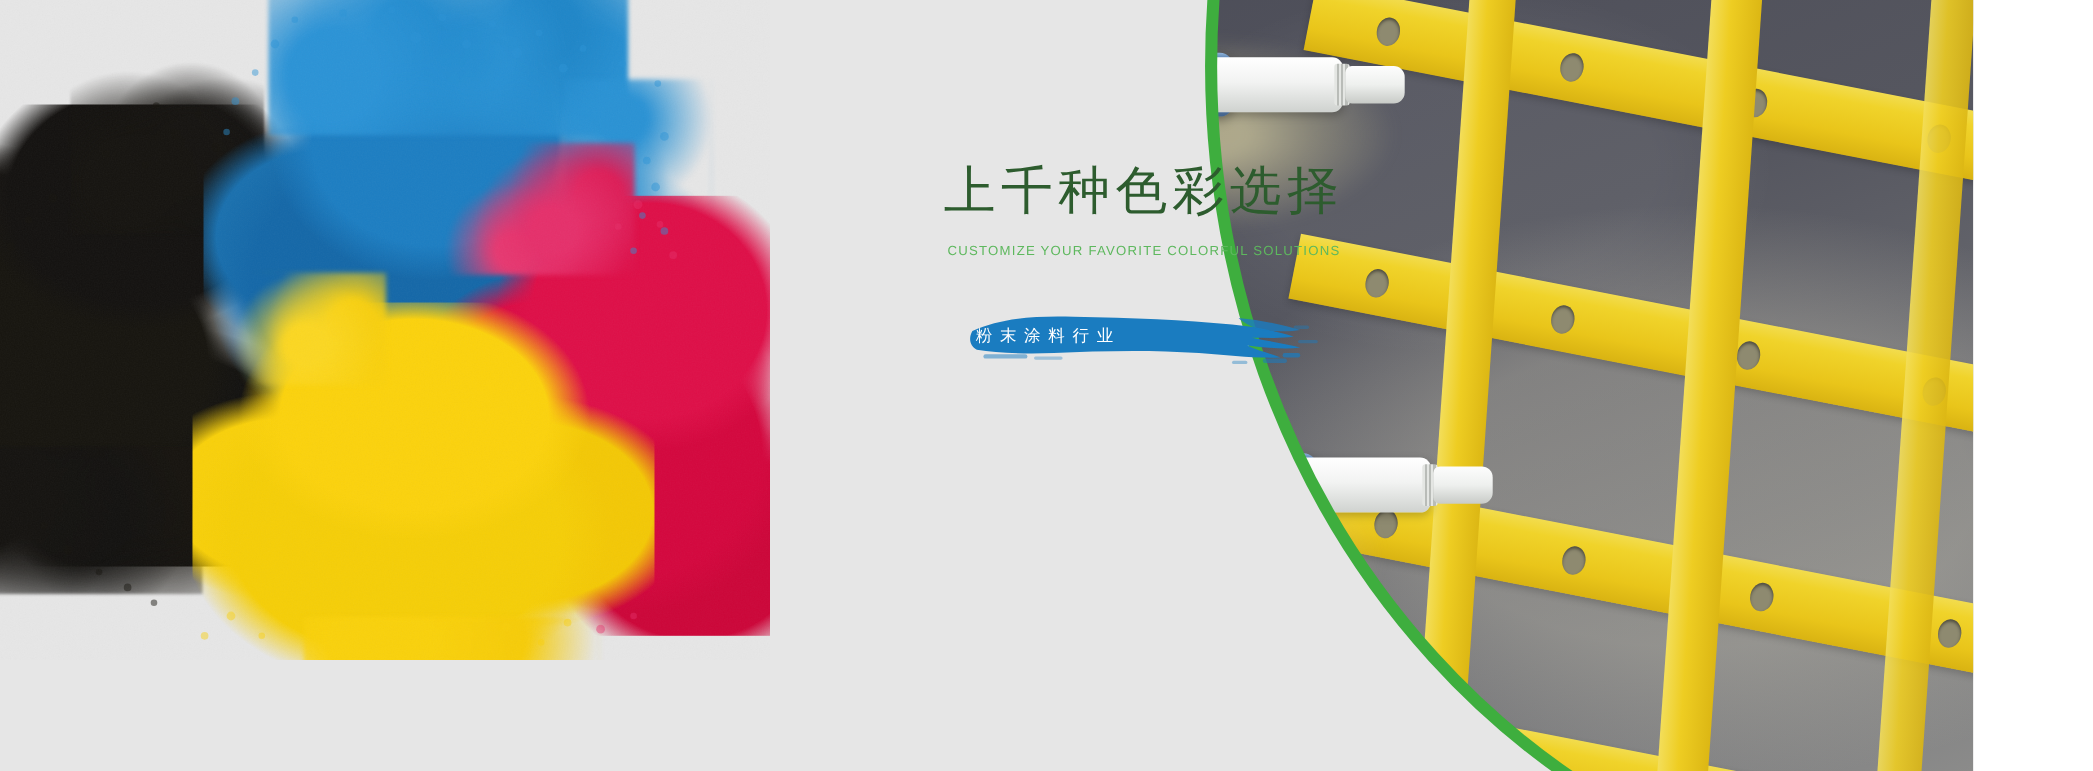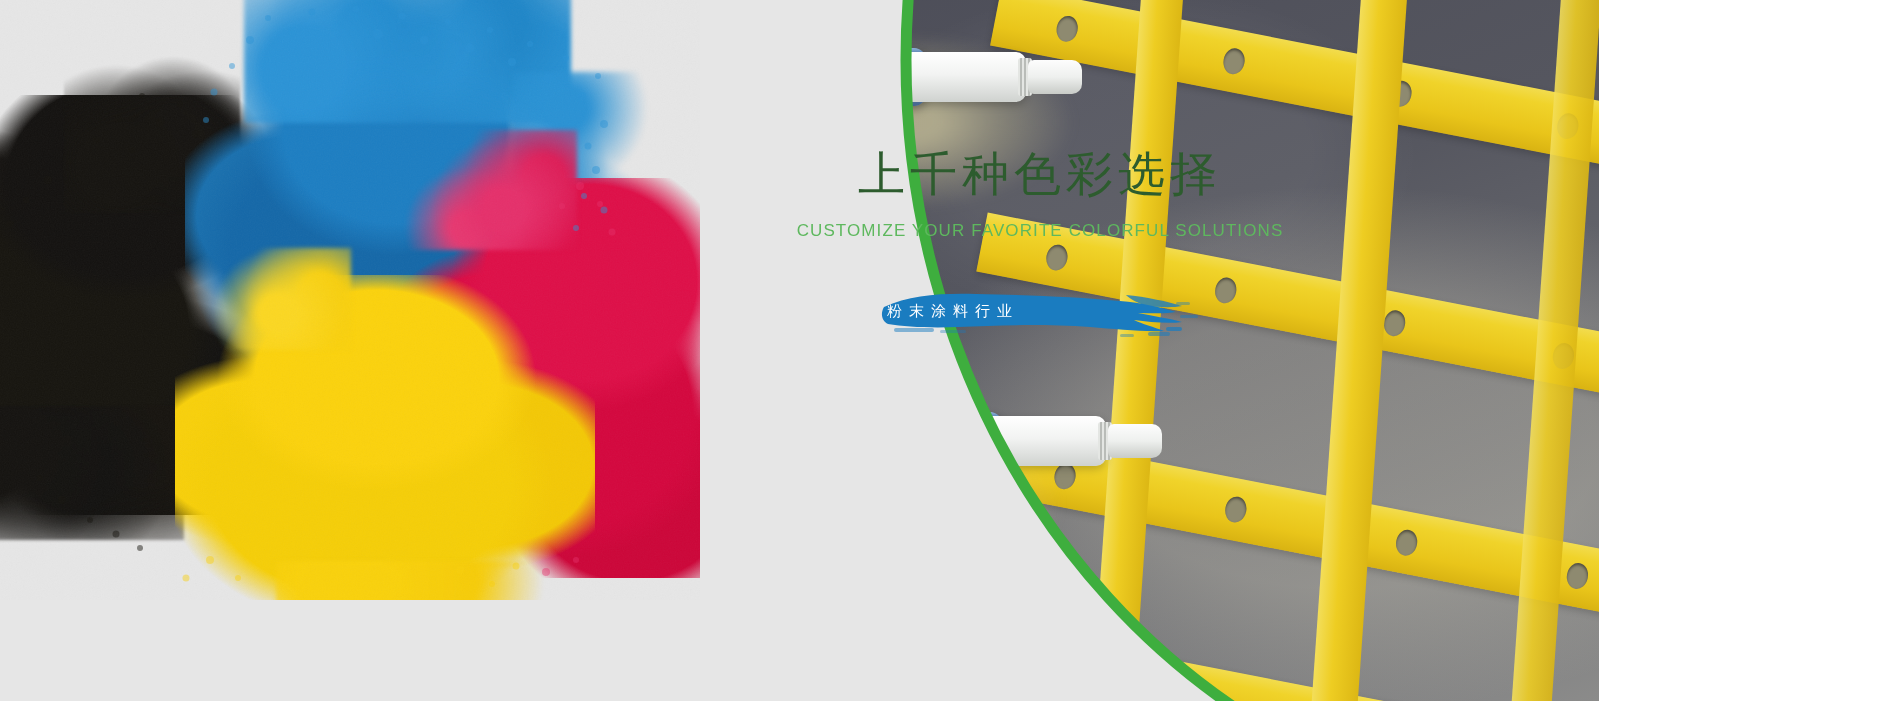--- a/index.html
+++ b/index.html
@@ -6,21 +6,21 @@
     margin: 0;
     padding: 0;
     background: #ffffff;
   }
   body {
     font-family: "Liberation Sans", "DejaVu Sans", sans-serif;
   }
 
   .banner {
     position: relative;
-    width: 1599px;
+    width: 1794px;
     height: 701px;
     overflow: hidden;
     background: #e6e6e6;
   }
 
   
   .powder-stage {
     position: absolute;
     left: 0;
     top: 0;
@@ -218,21 +218,21 @@
       #14b775 82%, #18c2a2 92%, #27cbb8 100%);
     -webkit-background-clip: text;
     background-clip: text;
     color: transparent;
     -webkit-text-fill-color: transparent;
     text-shadow: none;
   }
 
   .subline {
     margin: 24px 0 0 0;
-    font-size: 17px;
+    font-size: 12px;
     letter-spacing: 1.1px;
     color: #5eb85e;
     font-weight: 400;
     font-family: "Liberation Sans", sans-serif;
   }
 
   
   .badge-wrap {
     position: relative;
     margin: 44px auto 0 auto;

